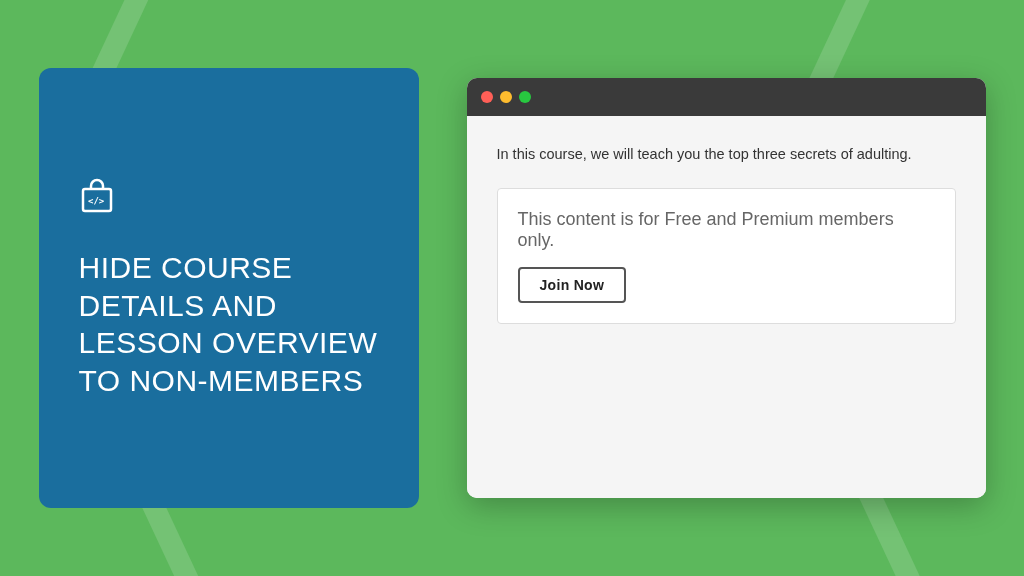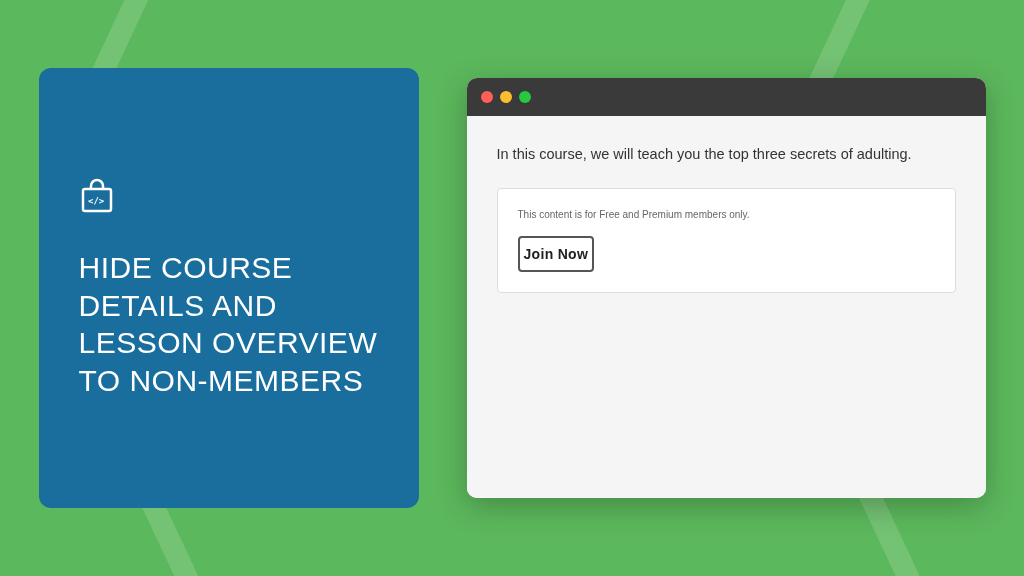--- a/index.html
+++ b/index.html
@@ -132,30 +132,30 @@
     }
 
     .membership-box {
       background: white;
       border: 1px solid #ddd;
       border-radius: 4px;
       padding: 20px 20px;
     }
 
     .membership-text {
-      font-size: 10px;
+      font-size: 18px;
       color: #666;
       margin-bottom: 16px;
     }
 
     .join-button {
       background: white;
       border: 2px solid #555;
       border-radius: 4px;
-      padding: 8px 4px;
+      padding: 8px 20px;
       font-size: 14px;
       font-weight: 700;
       color: #222;
       cursor: pointer;
       letter-spacing: 0.3px;
     }
   </style>
 </head>
 <body>
 

